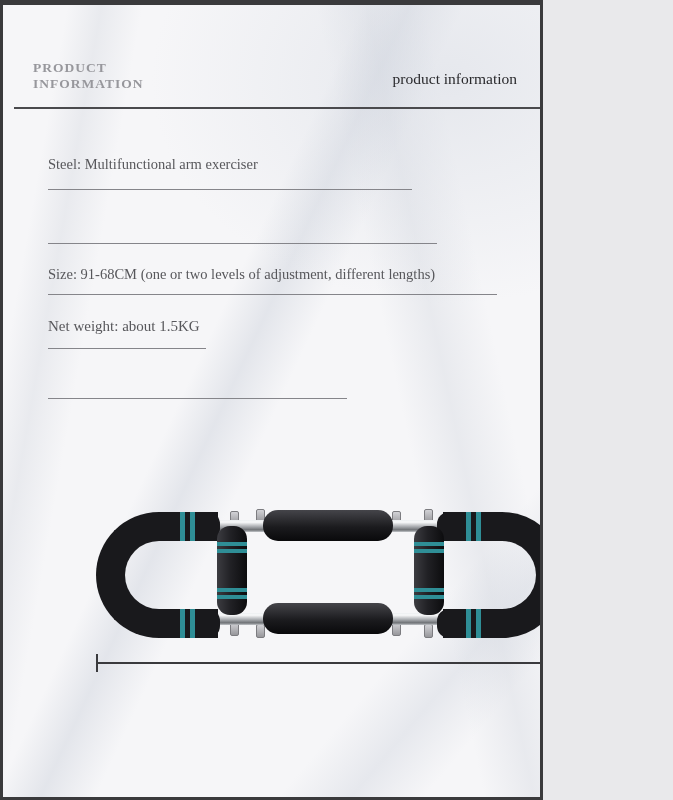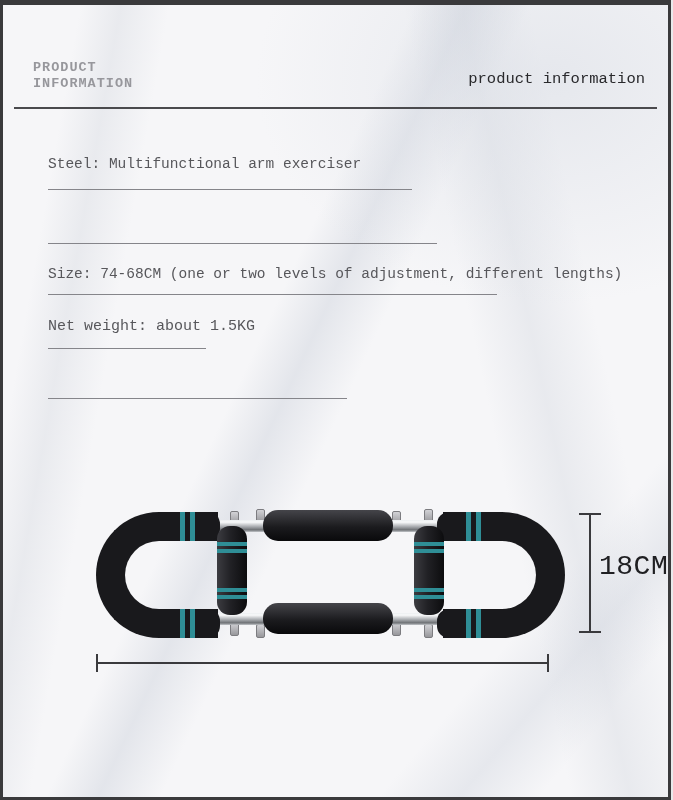--- a/index.html
+++ b/index.html
@@ -1,18 +1,18 @@
 <!DOCTYPE html>
 <html><head>
 <meta charset="utf-8">
 <style>
   html,body{margin:0;padding:0;background:#e9e9eb;}
   .page{
-    position:relative;width:671px;height:800px;overflow:hidden;
-    font-family:Liberation Mono, monospace;
+    position:relative;width:543px;height:800px;overflow:hidden;
+    font-family:Liberation Serif, serif;
     background:
       radial-gradient(ellipse 420px 320px at 82% 10%, rgba(216,220,228,0.55), transparent 70%),
       linear-gradient(115deg, transparent 40%, rgba(204,209,219,0.45) 45%, transparent 51%),
       linear-gradient(100deg, transparent 10%, rgba(208,212,220,0.35) 15%, transparent 21%),
       linear-gradient(78deg, transparent 68%, rgba(210,214,222,0.38) 75%, transparent 83%),
       linear-gradient(130deg, transparent 78%, rgba(206,211,221,0.40) 84%, transparent 90%),
       #f6f6f8;
   }
   .frame{position:absolute;inset:0;border-top:5px solid #3a3a3c;border-bottom:3px solid #3a3a3c;
          border-left:3px solid #3a3a3c;border-right:3px solid #3a3a3c;pointer-events:none;z-index:50;}
@@ -86,21 +86,21 @@
     <div>INFORMATION</div>
   </div>
   <div class="abs hdr-sub">product information</div>
   <div class="abs hdr-divider"></div>
 
   <div class="abs spec spec-name">Steel: Multifunctional arm exerciser</div>
   <div class="abs uline ul-1"></div>
 
   <div class="abs uline ul-2"></div>
 
-  <div class="abs spec spec-size">Size: 74-68CM (one or two levels of adjustment, different lengths)</div>
+  <div class="abs spec spec-size">Size: 91-68CM (one or two levels of adjustment, different lengths)</div>
   <div class="abs uline ul-3"></div>
 
   <div class="abs spec spec-weight">Net weight: about 1.5KG</div>
   <div class="abs uline ul-4"></div>
 
   <div class="abs uline ul-5"></div>
 
   <div>
 
     <div class="abs screw" style="left:230px;top:511px;"></div>

